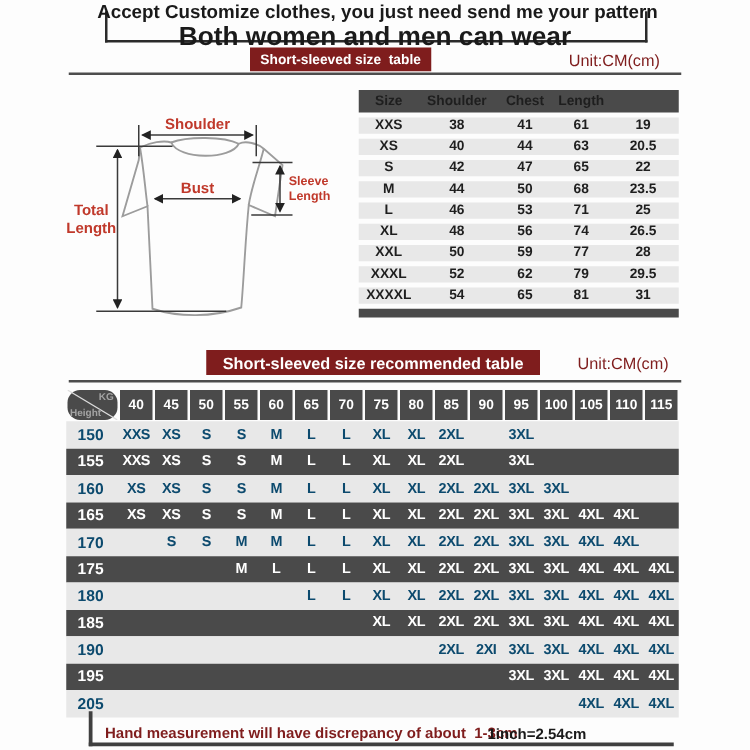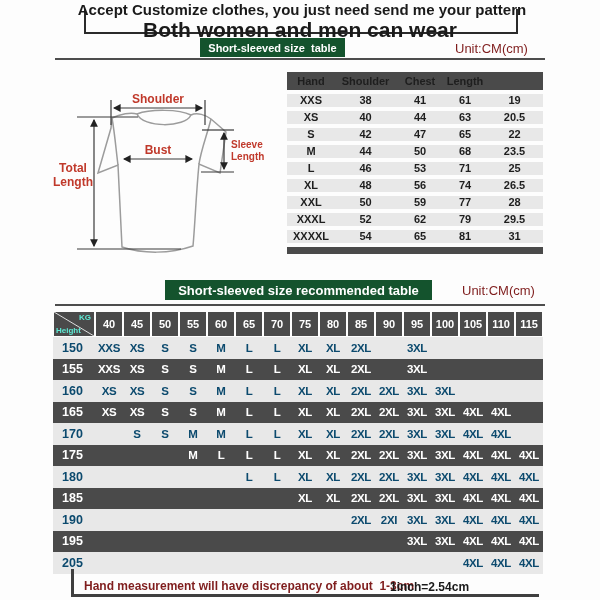--- a/index.html
+++ b/index.html
@@ -9,21 +9,21 @@
 
   
   .hdr-bracket { position:absolute; left:84px; top:9px; width:434px; height:25px;
     border-left:2px solid #2b2b2b; border-right:2px solid #2b2b2b; border-bottom:2px solid #2b2b2b; }
   .hdr-line1 { position:absolute; left:0; top:1px; width:604px; text-align:center;
     font-size:15px; font-weight:bold; color:#1a1a1a; white-space:pre; }
   .hdr-line2 { position:absolute; left:0; top:18px; width:600px; text-align:center;
     font-size:21px; font-weight:bold; color:#1a1a1a; }
 
   
-  .sec-box { position:absolute; background:#14532d; color:#fff; font-weight:bold;
+  .sec-box { position:absolute; background:#7f1d1d; color:#fff; font-weight:bold;
     display:flex; align-items:center; justify-content:center; white-space:pre; }
   .sec1 { left:200px; top:38px; width:145px; height:19px; font-size:11px; }
   .sec2 { left:165px; top:280px; width:267px; height:20px; font-size:13px; }
   .unit { position:absolute; font-size:13px; font-weight:normal; color:#7f1d1d; }
   .unit1 { left:455px; top:41px; }
   .unit2 { left:462px; top:283px; }
   .hrule { position:absolute; left:55px; width:490px; height:2px; background:#4d4d4d; }
   .hr1 { top:58px; } .hr2 { top:304px; }
 
   
@@ -36,21 +36,21 @@
   .st-row { display:grid; grid-template-columns:48px 61px 48px 42px 57px; background:#e8e8e8;
     height:13px; margin-top:4px; align-items:center; text-align:center; }
   .st-cell { font-size:11px; font-weight:bold; color:#1e1e1e; line-height:13px; }
   .st-bar { height:7px; background:#4a4a4a; margin-top:4px; }
 
   
   .rec-table { position:absolute; left:53px; top:311px; width:490px; }
   .rt-header { display:grid; grid-template-columns:42px repeat(16,1fr); height:26px; }
   .rt-hcell { background:#4a4a4a; color:#fff; margin:1px; display:flex; align-items:center;
     justify-content:center; font-size:11px; font-weight:bold; }
-  .rt-corner { background:#4a4a4a; margin:1px; position:relative; color:#5eead4; }
+  .rt-corner { background:#4a4a4a; margin:1px; position:relative; color:#a3a3a3;border-radius:10px; }
   .rt-corner svg { position:absolute; inset:0; width:100%; height:100%; }
   .rt-corner .kg { position:absolute; top:1px; right:3px; font-size:8px; font-weight:bold; }
   .rt-corner .hgt { position:absolute; bottom:1px; left:2px; font-size:8px; font-weight:bold; }
   .rt-row { display:grid; grid-template-columns:42px repeat(16,1fr); height:21.5px; align-items:center; }
   .rt-light { background:#e8e8e8; color:#0c4a6e; }
   .rt-dark { background:#4a4a4a; color:#ffffff; }
   .rt-height { padding-left:9px; font-size:12.5px; font-weight:bold; }
   .rt-cell { text-align:center; font-size:11.5px; font-weight:bold; letter-spacing:-0.3px; }
 
   
@@ -104,21 +104,21 @@
       <text x="123" y="79" font-size="12" text-anchor="middle">Bust</text>
       <text x="38" y="97" font-size="12" text-anchor="middle">Total</text>
       <text x="38" y="111" font-size="12" text-anchor="middle">Length</text>
       <text x="196" y="73" font-size="10">Sleeve</text>
       <text x="196" y="85" font-size="10">Length</text>
     </g>
   </svg>
 
   <div class="size-table">
     <div class="st-header">
-        <div class="st-cell">Hand</div>
+        <div class="st-cell">Size</div>
         <div class="st-cell">Shoulder</div>
         <div class="st-cell">Chest</div>
         <div class="st-cell">Length</div>
       </div>
     <div>
         <div class="st-row">
           <div class="st-cell">XXS</div>
           <div class="st-cell">38</div>
           <div class="st-cell">41</div>
           <div class="st-cell">61</div>

